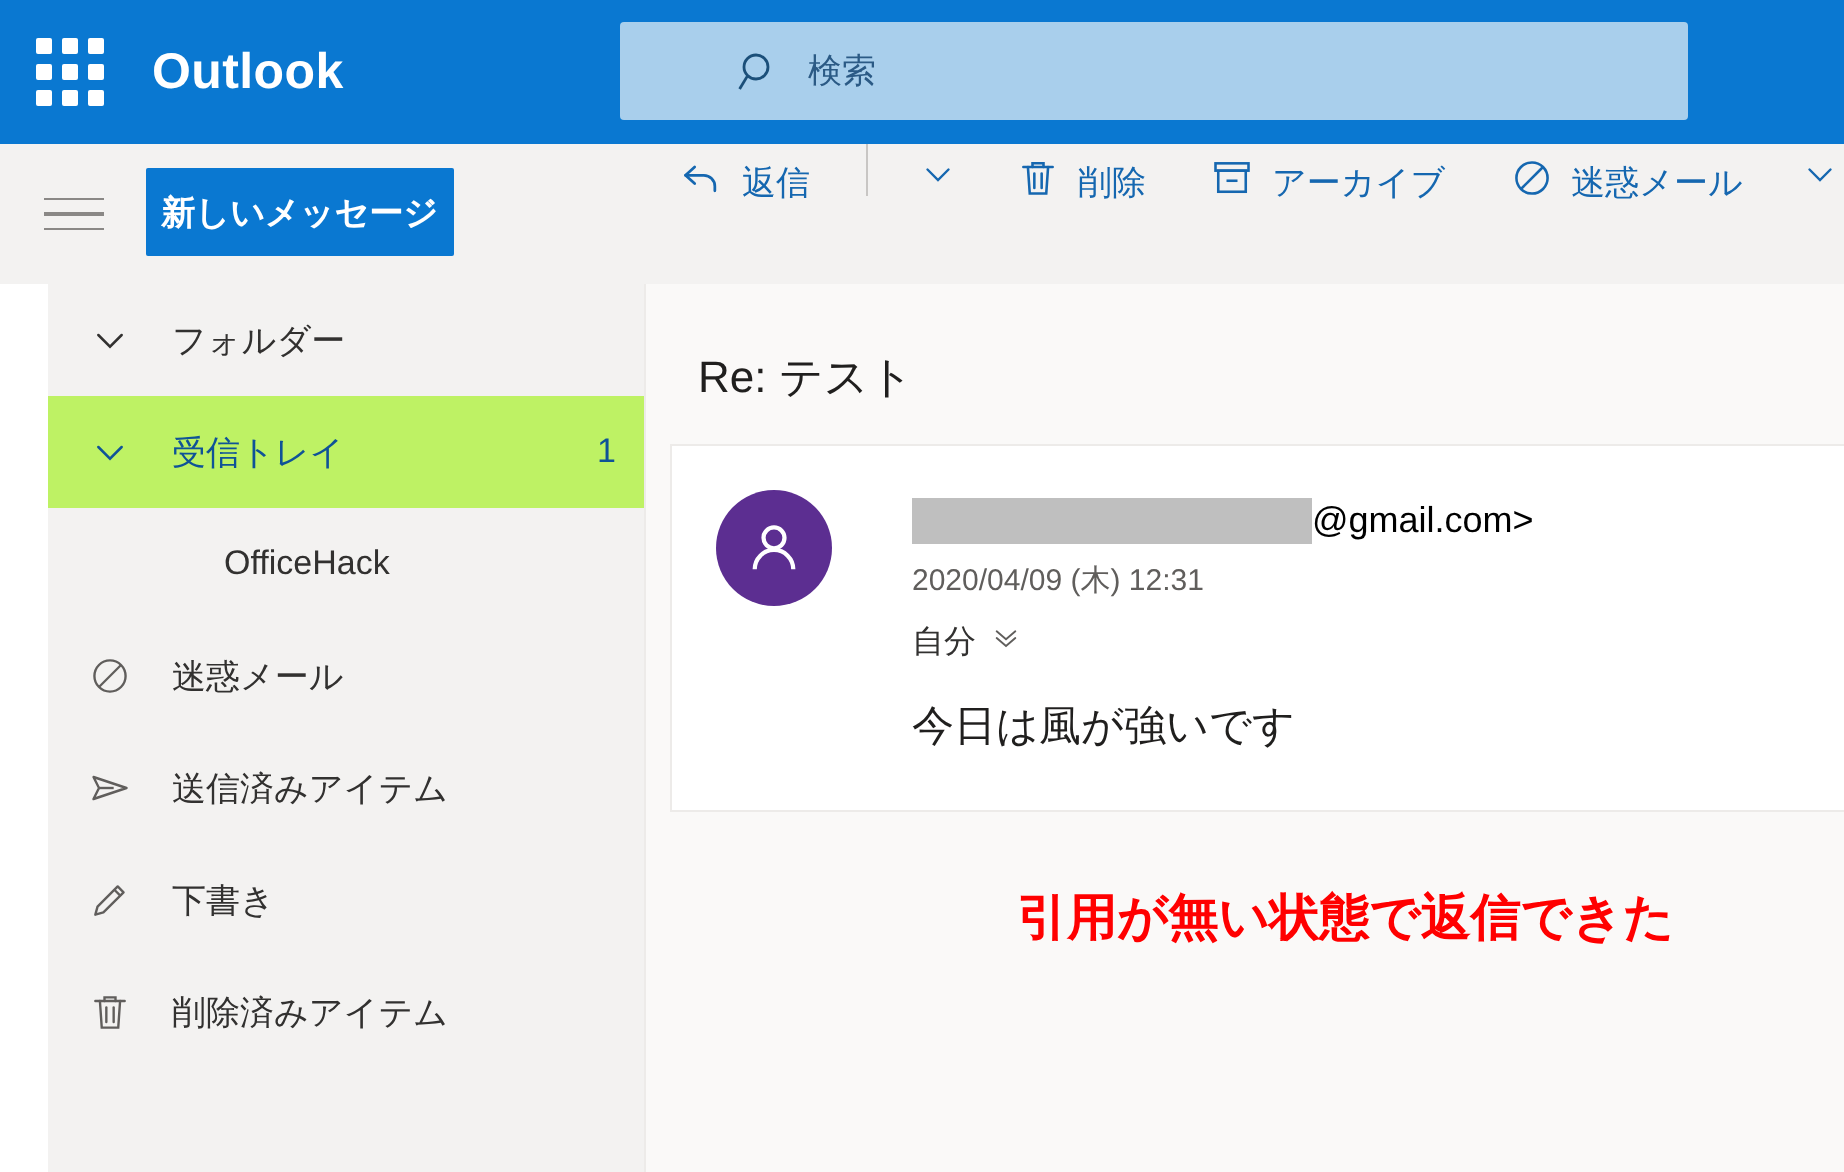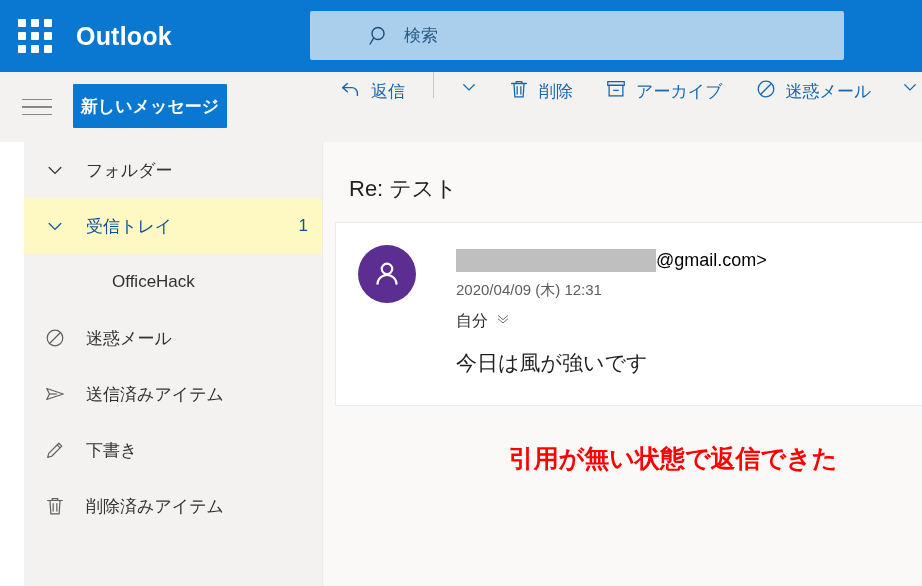--- a/index.html
+++ b/index.html
@@ -80,21 +80,21 @@
   }
   .srow {
     display: flex; align-items: center; height: 56px; cursor: pointer;
     color: #323130; font-size: 17px; position: relative;
   }
   .srow .sicon {
     width: 62px; display: flex; align-items: center; justify-content: center;
     flex: 0 0 62px;
   }
   .srow .slabel { flex: 1; }
-  .srow.selected { background: #fef9c3; color: #0f5397; font-weight: normal; }
+  .srow.selected { background: #bef264; color: #0f5397; font-weight: normal; }
   .srow.selected .slabel { color: #0f5397; }
   .badge { margin-right: 38px; color: #0f5397; font-size: 17px; }
   .srow.child { padding-left: 0; }
   .srow.child .slabel { margin-left: 88px; }
 
   
   .pane {
     position: absolute; left: 322px; top: 142px; width: 600px; height: 444px;
     background: #faf9f8; border-left: 1px solid #edebe9;
   }

